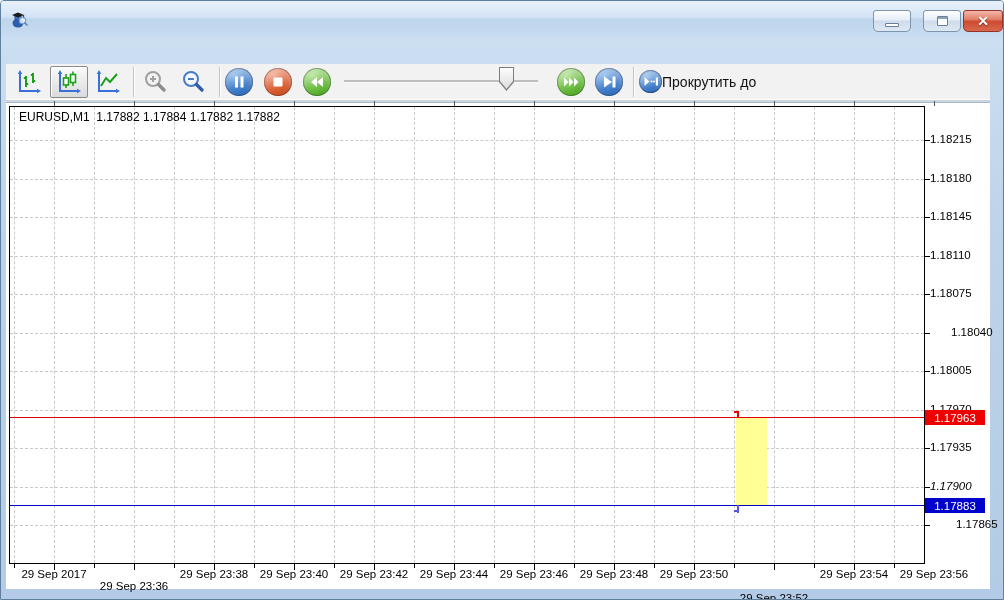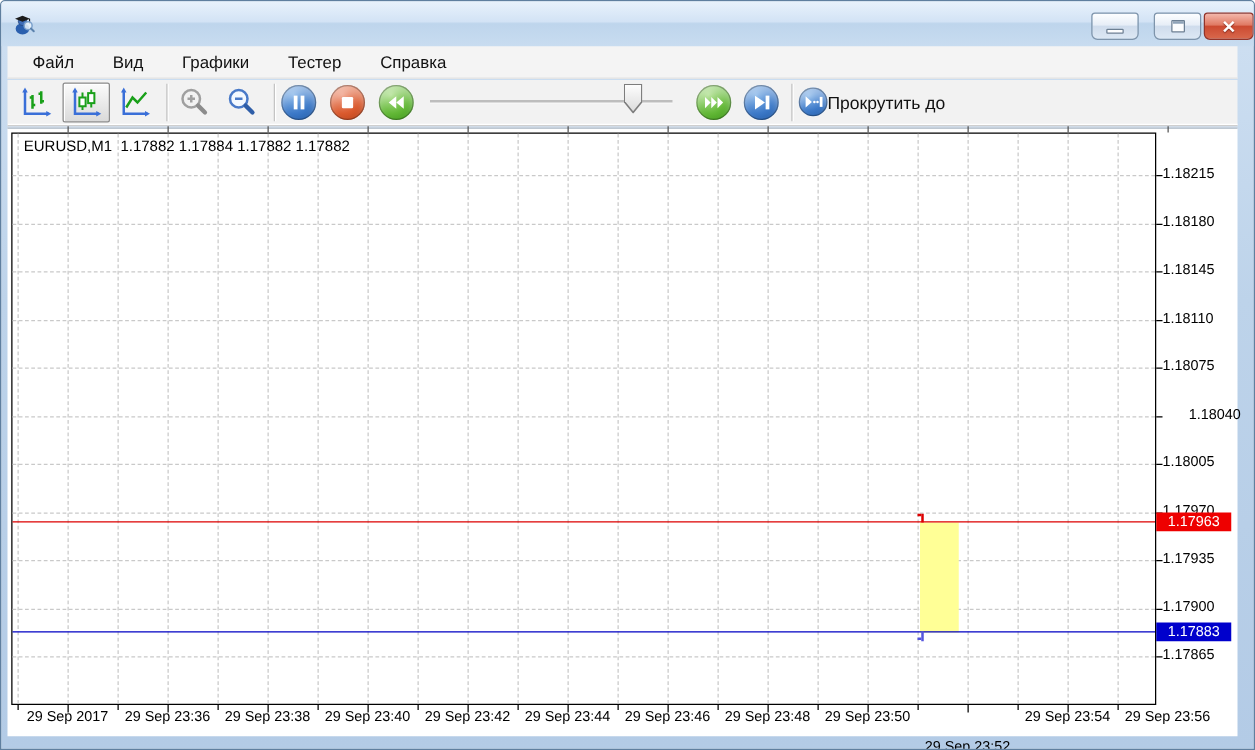--- a/index.html
+++ b/index.html
@@ -91,27 +91,20 @@
         <span class="glyph-min"></span>
       </div>
     <div class="wbtn max">
         <span class="glyph-max"></span>
       </div>
     <div class="wbtn close">
         <span class="glyph-x">✕</span>
       </div>
   </div>
 
-  <div class="menubar" id="menubar">
-      <div class="menu-item">Файл</div>
-      <div class="menu-item">Вид</div>
-      <div class="menu-item">Графики</div>
-      <div class="menu-item">Тестер</div>
-      <div class="menu-item">Справка</div>
-    </div>
 
   <div class="toolbar">
     <div class="tbtn" style="left:5px;">
       <svg width="26" height="26" viewBox="0 0 26 26">
         <polyline points="4,3 4,22 23,22" fill="none" stroke="#3a6fd8" stroke-width="2"></polyline>
         <polygon points="4,1 1.8,5 6.2,5" fill="#3a6fd8"></polygon>
           <polygon points="25,22 21,19.8 21,24.2" fill="#3a6fd8"></polygon>
         <line x1="10" y1="7" x2="10" y2="18" stroke="#1aa01a" stroke-width="2"></line>
         <line x1="7.8" y1="9" x2="10" y2="9" stroke="#1aa01a" stroke-width="2"></line>
         <line x1="10" y1="15" x2="12.2" y2="15" stroke="#1aa01a" stroke-width="2"></line>
@@ -264,23 +257,23 @@
     <div class="price-label" style="top: 286px;">1.18075</div>
     <div class="price-tick" style="top: 332px;"></div>
     <div class="price-label" style="top: 325px; margin-left: 21px;">1.18040</div>
     <div class="price-tick" style="top: 370px;"></div>
     <div class="price-label" style="top: 363px;">1.18005</div>
     <div class="price-tick" style="top: 409px;"></div>
     <div class="price-label" style="top: 402px;">1.17970</div>
     <div class="price-tick" style="top: 447px;"></div>
     <div class="price-label" style="top: 440px;">1.17935</div>
     <div class="price-tick" style="top: 486px;"></div>
-    <div class="price-label" style="top: 479px;">1.17900</div>
+    <div class="price-label" style="top: 479px; font-style: italic;">1.17900</div>
     <div class="price-tick" style="top: 524px;"></div>
-    <div class="price-label" style="top: 517px;">1.17865</div>
+    <div class="price-label" style="top: 517px; margin-left: 26px;">1.17865</div>
     <div class="time-tick" style="left: 13px; top: 563px; height: 4px;"></div>
     <div class="time-tick" style="left: 53px; top: 563px; height: 6px;"></div>
     <div class="time-tick" style="left: 93px; top: 563px; height: 4px;"></div>
     <div class="time-tick" style="left: 133px; top: 563px; height: 6px;"></div>
     <div class="time-tick" style="left: 173px; top: 563px; height: 4px;"></div>
     <div class="time-tick" style="left: 213px; top: 563px; height: 6px;"></div>
     <div class="time-tick" style="left: 253px; top: 563px; height: 4px;"></div>
     <div class="time-tick" style="left: 293px; top: 563px; height: 6px;"></div>
     <div class="time-tick" style="left: 333px; top: 563px; height: 4px;"></div>
     <div class="time-tick" style="left: 373px; top: 563px; height: 6px;"></div>
@@ -292,21 +285,21 @@
     <div class="time-tick" style="left: 613px; top: 563px; height: 6px;"></div>
     <div class="time-tick" style="left: 653px; top: 563px; height: 4px;"></div>
     <div class="time-tick" style="left: 693px; top: 563px; height: 6px;"></div>
     <div class="time-tick" style="left: 733px; top: 563px; height: 4px;"></div>
     <div class="time-tick" style="left: 773px; top: 563px; height: 6px;"></div>
     <div class="time-tick" style="left: 813px; top: 563px; height: 4px;"></div>
     <div class="time-tick" style="left: 853px; top: 563px; height: 6px;"></div>
     <div class="time-tick" style="left: 893px; top: 563px; height: 4px;"></div>
     <div class="time-label" style="left: 53px;">29 Sep 2017</div>
     <div class="top-tick" style="left: 53px;"></div>
-    <div class="time-label" style="left: 133px;">29 Sep 23:36</div>
+    <div class="time-label" style="left: 133px; margin-top: 12px;">29 Sep 23:36</div>
     <div class="top-tick" style="left: 133px;"></div>
     <div class="time-label" style="left: 213px;">29 Sep 23:38</div>
     <div class="top-tick" style="left: 213px;"></div>
     <div class="time-label" style="left: 293px;">29 Sep 23:40</div>
     <div class="top-tick" style="left: 293px;"></div>
     <div class="time-label" style="left: 373px;">29 Sep 23:42</div>
     <div class="top-tick" style="left: 373px;"></div>
     <div class="time-label" style="left: 453px;">29 Sep 23:44</div>
     <div class="top-tick" style="left: 453px;"></div>
     <div class="time-label" style="left: 533px;">29 Sep 23:46</div>

